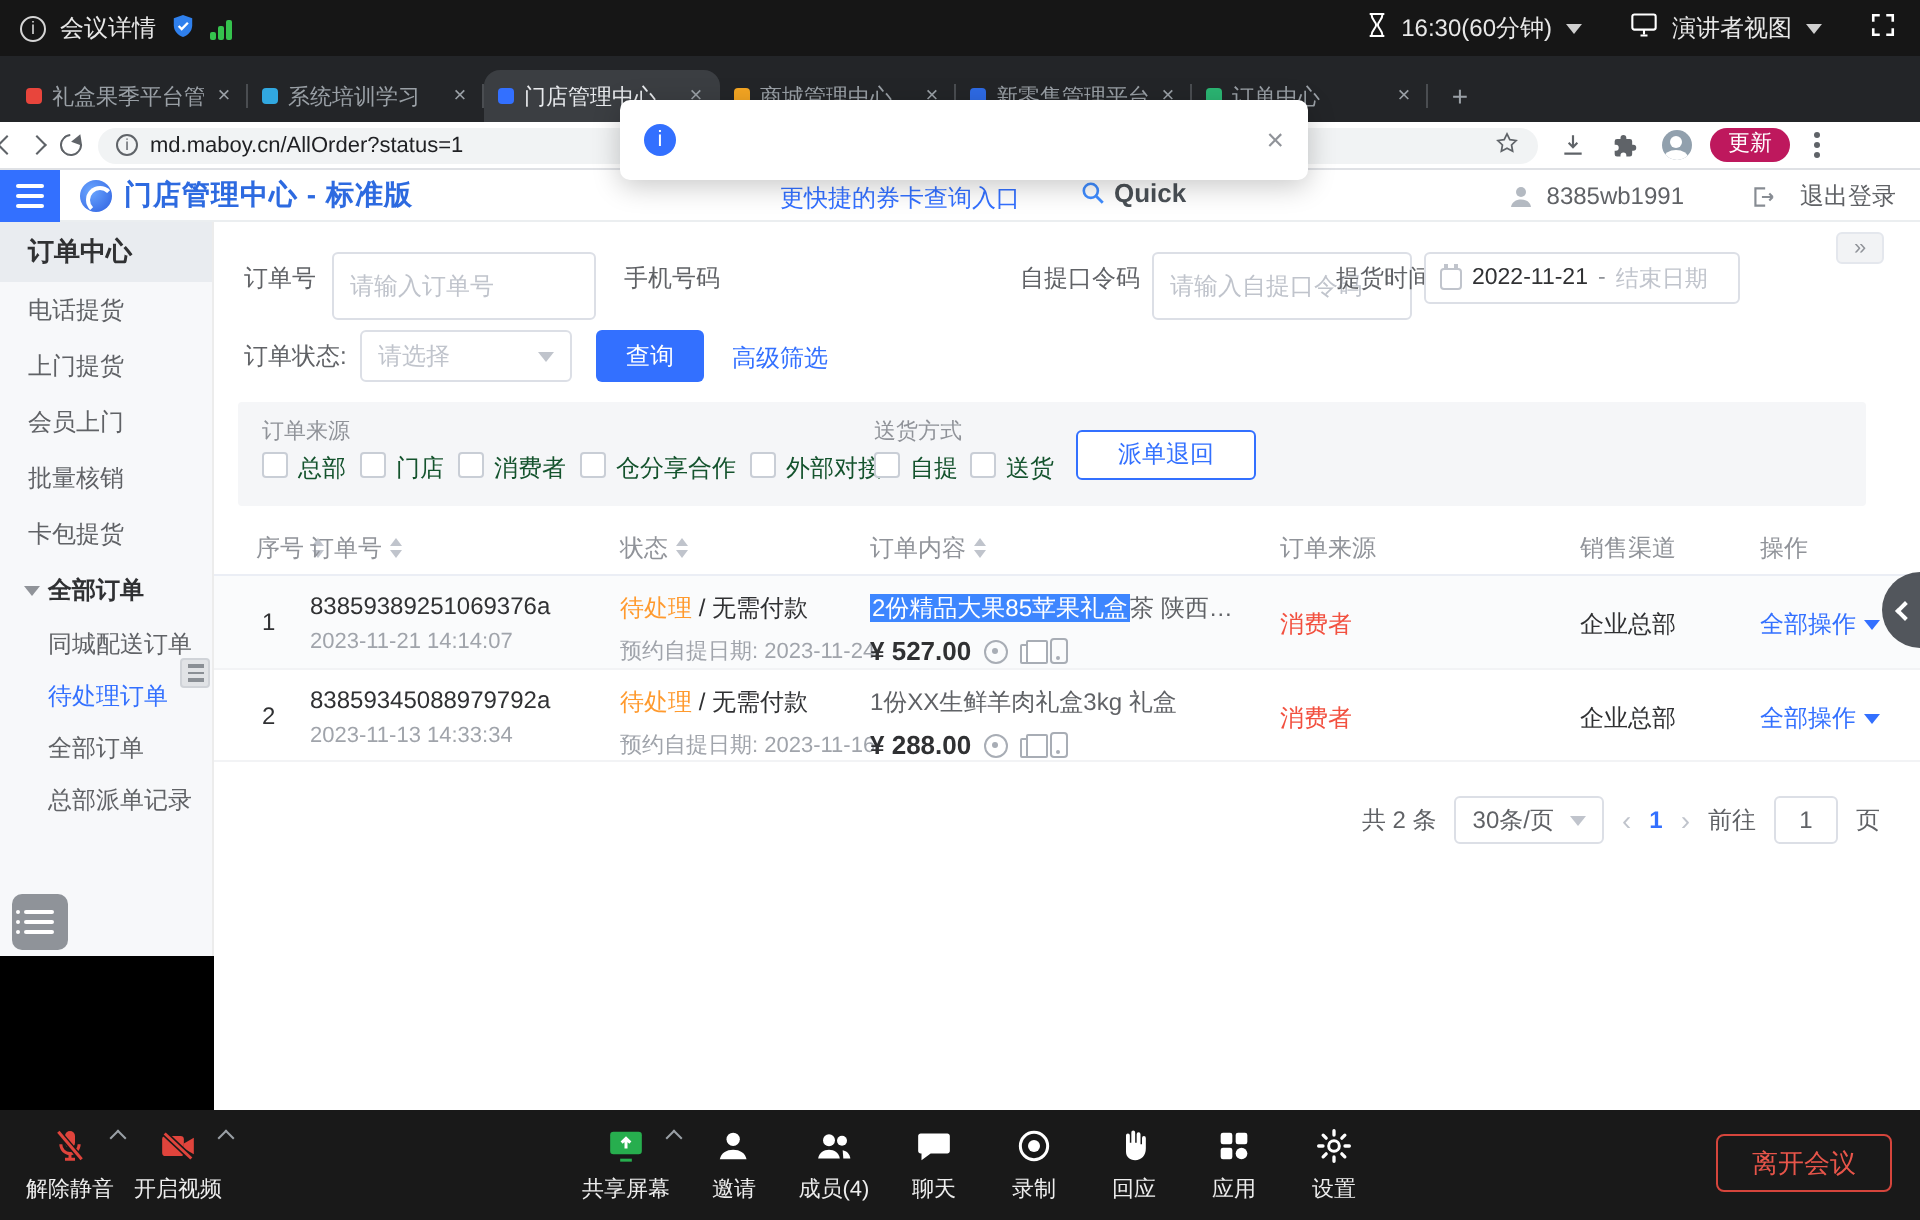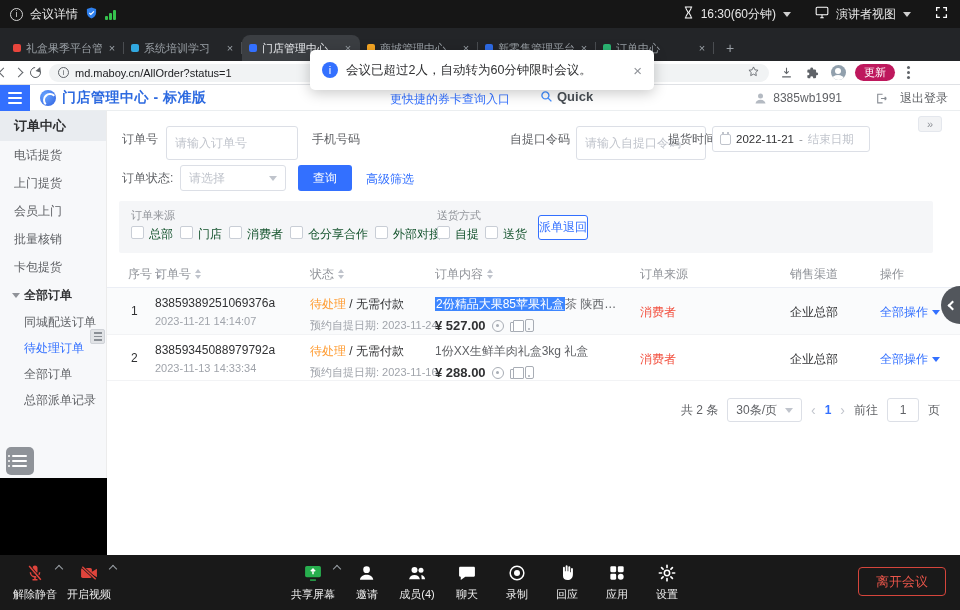--- a/index.html
+++ b/index.html
@@ -378,21 +378,21 @@
         </label>
       <span class="fp-lab" style="left:318px">送货方式</span>
       <label class="cbitem" style="left:318px">
           <span class="cb"></span>
           <span>自提</span>
         </label>
       <label class="cbitem" style="left:366px">
           <span class="cb"></span>
           <span>送货</span>
         </label>
-      <button class="btn-outline" style="left:419px;top:14px;width:50px;height:25px">派单退回</button>
+      <button class="btn-outline" style="left:419px;top:14px;width:90px;height:25px">派单退回</button>
     </div>
 
     <div class="thead">
       <div class="th" style="left:21px">
           <span>序号</span>
           <span class="sort">
             <i class="u"></i>
             <i class="d"></i>
           </span>
         </div>
@@ -490,21 +490,20 @@
 
     <span class="collapsebtn"></span>
   </div>
 
   <div class="rightchev">
       <i></i>
     </div>
 
   <div class="toast">
     <span class="toast-i"></span>
-    <span class="toast-t">会议已超过2人，自动转为60分钟限时会议。</span>
     <span class="toast-x"></span>
   </div>
 
   <div class="mbt">
 
     <div class="tb-group" style="left:10px">
       <div class="tbi">
         <span class="tbi-ic">
           <svg viewBox="0 0 24 24" width="20" height="20">
               <rect x="9" y="3" width="6" height="10" rx="3" fill="#e0443c"></rect>

